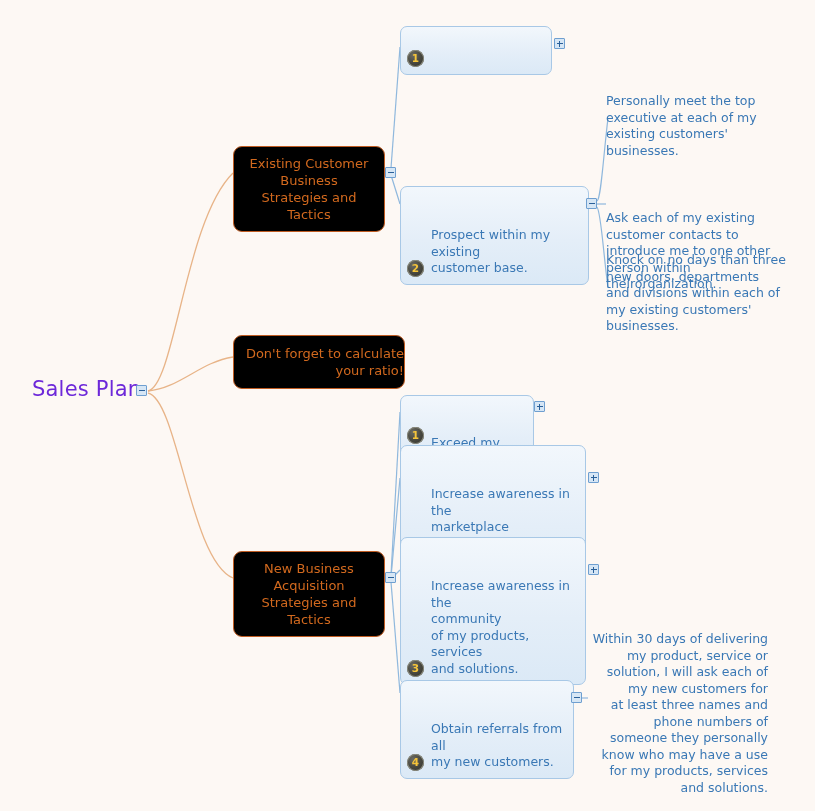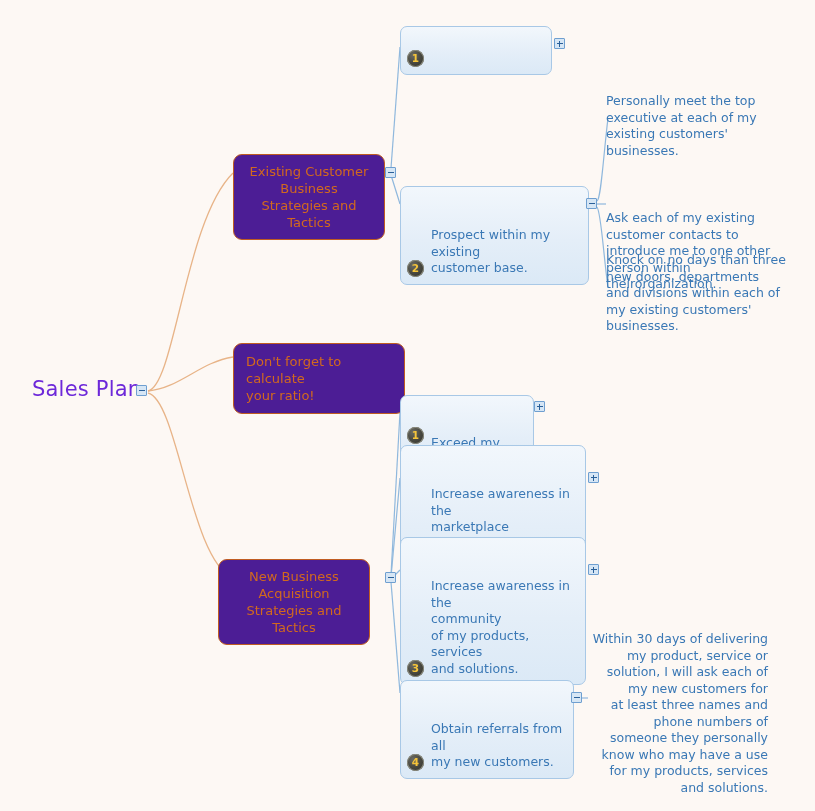--- a/index.html
+++ b/index.html
@@ -36,31 +36,30 @@
     white-space: nowrap;
     letter-spacing: 0.2px;
   }
 
   
   .main-node {
     position: absolute;
     box-sizing: border-box;
     border: 1.6px solid #c05c22;
     border-radius: 9px;
-    background: #4c1d95;
+    background: #000000;
     color: #d2691e;
     font-size: 13px;
     line-height: 17px;
     text-align: center;
     padding: 8px 10px;
-    margin-top: 8px;
   }
   .main-node.left-align {
-    text-align: left;
-    padding: 9px 12px;
+    text-align: right;
+    padding: 9px 0;
   }
 
   
   .sub-node {
     position: absolute;
     box-sizing: border-box;
     border: 1px solid #a8c8e6;
     border-radius: 7px;
     background: linear-gradient(to bottom, #f2f7fc 0%, #e4eef8 55%, #dbe9f6 100%);
     color: #3a78b5;
@@ -196,21 +195,21 @@
 theirorganization.</div>
   <div class="leaf-text" style="left: 606px; top: 252px; width: 180px; white-space: pre-line;">Knock on no days than three
 new doors, departments
 and divisions within each of
 my existing customers'
 businesses.</div>
 
   <div class="main-node left-align" style="left: 233px; top: 335px; width: 172px; white-space: pre-line;">Don't forget to calculate
 your ratio!</div>
 
-  <div class="main-node" style="left: 218px; top: 551px; width: 152px; white-space: pre-line;">New Business
+  <div class="main-node" style="left: 233px; top: 551px; width: 152px; white-space: pre-line;">New Business
 Acquisition
 Strategies and Tactics</div>
   <div class="toggle" style="left:385px; top:572px;"></div>
 
   <div class="sub-node inline" style="left:400px; top:395px; width:134px;">
     <div class="sn-inner">
       <span class="badge mid">1</span>
       <span>Exceed my quota.</span>
     </div>
   </div>

